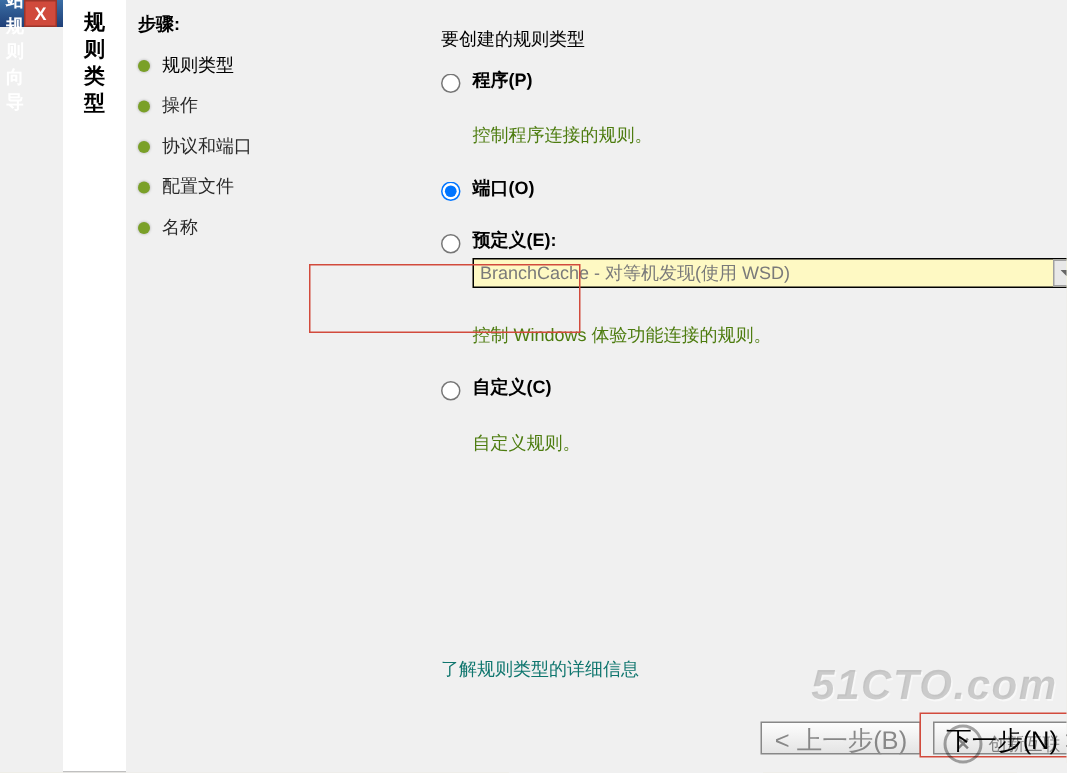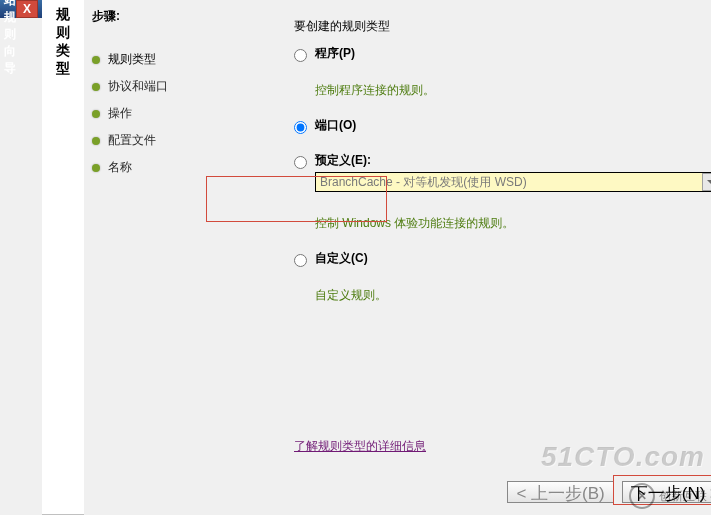--- a/index.html
+++ b/index.html
@@ -5,37 +5,37 @@
   html,body{margin:0;padding:0;width:711px;height:515px;font-family:"Microsoft YaHei","SimSun",Tahoma,sans-serif;font-size:12px;background:#ece9d8;overflow:hidden;color:#000}
   .window{width:711px;height:515px;display:flex;flex-direction:row;background:#f0f0f0}
   .titlebar{height:18px;background:linear-gradient(#3a6ea5,#1f3f77);color:#fff;display:flex;align-items:center;padding:0 4px;font-size:12px;font-weight:bold}
   .titlebar .tb-text{flex:1}
   .titlebar .close{width:20px;height:16px;background:#d04a3c;color:#fff;display:flex;align-items:center;justify-content:center;border:1px solid #9c352a;font-family:Arial}
   .header{padding:6px 14px 8px;background:#fff;border-bottom:1px solid #c0c0c0}
   .header h1{margin:0;font-size:14px;font-weight:bold}
   .header .sub{margin-top:4px;font-size:12px}
   .body{flex:1;display:flex;background:#f0f0f0}
   .sidebar{width:176px;background:#f0f0f0;padding:8px 8px;border-right:0}
-  .sidebar .steps-label{font-weight:bold;margin-bottom:26px}
+  .sidebar .steps-label{font-weight:bold;margin-bottom:10px}
   .step{display:flex;align-items:center;margin:10px 0;font-size:12px;color:#2a2a2a}
   .step .bullet{width:8px;height:8px;border-radius:50%;background:#7aa028;margin-right:8px;box-shadow:0 0 2px rgba(0,0,0,.3)}
   .step.active{color:#000;}
   .content{flex:1;padding:18px 18px 8px;position:relative}
   .prompt{margin-bottom:10px}
   .opt{margin:0 0 18px 0;position:relative}
   .opt-row{display:flex;align-items:flex-end}
   .opt input[type=radio]{margin:2px 8px 0 0}
   .opt .lbl{font-weight:bold}
   .opt .desc{margin:20px 0 0 21px;color:#4d7c0f}
   .highlight{position:absolute;border:1px solid #d24a3c;pointer-events:none}
   .hl-port{left:206px;top:176px;width:179px;height:44px}
   .combo{display:inline-flex;align-items:flex-end;width:410px;height:20px;border:1px solid #000000;background:#fef9c3;color:#7a7a7a;padding:0 4px;box-sizing:border-box;margin:3px 0 3px 21px}
   .combo .ct{flex:1}
   .combo .dd{width:16px;height:16px;border:1px solid #a0a0a0;background:#e8e8e8;display:flex;align-items:center;justify-content:center}
-  .link{color:#701a75;text-decoration:underline;cursor:pointer;display:inline-block}
+  .link{color:#0f766e;cursor:pointer;display:inline-block}
   .link-row{position:absolute;left:18px;bottom:60px}
   .btnbar{position:absolute;right:14px;bottom:12px;display:flex;gap:8px}
   .btn{min-width:100px;height:22px;border:1px solid #888;background:linear-gradient(#fdfdfd,#e4e4e4);font-size:17px;padding:0 8px;cursor:pointer}
   .btn[disabled]{color:#888;cursor:default}
   .highlight-next{position:absolute;right:12px;bottom:10px;width:116px;height:28px;border:1px solid #d24a3c;pointer-events:none}
   .wm1{position:absolute;right:6px;bottom:42px;font:italic bold 28px Arial;color:rgba(0,0,0,.18);text-shadow:1px 1px 0 rgba(255,255,255,.5);pointer-events:none;letter-spacing:1px}
   .wm2{position:absolute;right:4px;bottom:6px;display:flex;align-items:center;gap:4px;color:rgba(0,0,0,.45);pointer-events:none;font-size:12px}
   .wm2 .circ{width:22px;height:22px;border:2px solid rgba(0,0,0,.35);border-radius:50%;display:flex;align-items:center;justify-content:center;font-weight:bold}
 </style>
 </head>
@@ -57,25 +57,25 @@
   <div class="body">
 
     <div class="sidebar">
       <div class="steps-label">步骤:</div>
       <div class="step active">
         <span class="bullet"></span>
         <span>规则类型</span>
       </div>
       <div class="step">
         <span class="bullet"></span>
-        <span>协议和端口</span>
+        <span>操作</span>
       </div>
       <div class="step">
         <span class="bullet"></span>
-        <span>操作</span>
+        <span>协议和端口</span>
       </div>
       <div class="step">
         <span class="bullet"></span>
         <span>配置文件</span>
       </div>
       <div class="step">
         <span class="bullet"></span>
         <span>名称</span>
       </div>
     </div>

